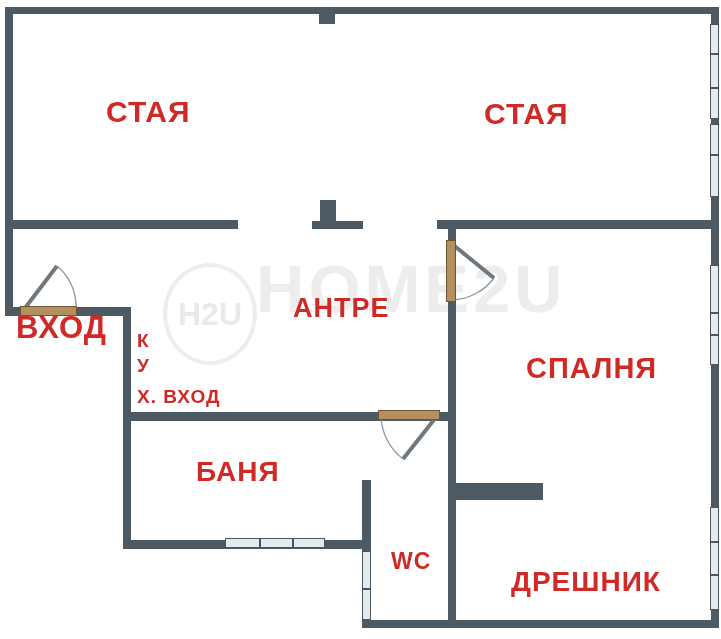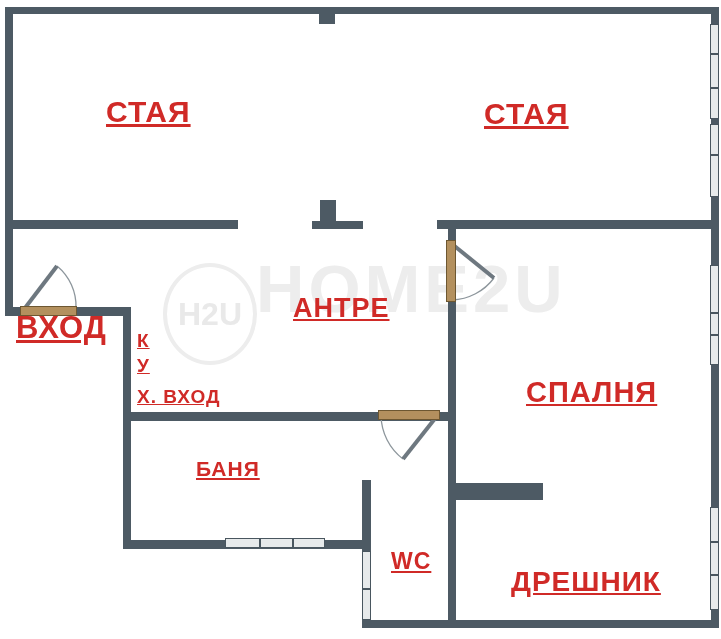--- a/index.html
+++ b/index.html
@@ -7,21 +7,21 @@
     position:relative;width:721px;height:639px;background:#ffffff;overflow:hidden;
     font-family:"Liberation Sans",sans-serif;
   }
   .wall{position:absolute;background:#4d5a64;z-index:2;}
   .window{position:absolute;background:#e7eaeb;border:1px solid #49565f;box-sizing:border-box;z-index:3;}
   .mullion-h{position:absolute;left:0;right:0;height:2px;background:#49565f;}
   .mullion-v{position:absolute;top:0;bottom:0;width:2px;background:#49565f;}
   .jamb{position:absolute;background:#b3905e;border:1px solid #6d5731;box-sizing:border-box;z-index:4;}
   .label{
     position:absolute;color:#d02a27;font-weight:bold;line-height:1;
-    white-space:nowrap;z-index:5;letter-spacing:1px;text-decoration:underline;
+    white-space:nowrap;z-index:5;letter-spacing:1px;
   }
   #door-svg{position:absolute;left:0;top:0;z-index:2;pointer-events:none;}
   .wm{position:absolute;color:#ededed;font-weight:bold;z-index:1;white-space:nowrap;}
   .wm-brand{left:256px;top:250px;font-size:67px;letter-spacing:4px;}
   .wm-tagline{left:268px;top:336px;font-size:25px;letter-spacing:5px;color:#e4e4e4;font-weight:bold;}
   .wm-emblem{
     left:163px;top:263px;width:86px;height:94px;border:4px solid #ededed;border-radius:50%;
     display:flex;align-items:center;justify-content:center;font-size:32px;color:#e9e9e9;
   }
 </style>
@@ -93,18 +93,18 @@
     </g>
   </svg>
 
   <div class="label" style="left:106px;top:97px;font-size:30px;">СТАЯ</div>
   <div class="label" style="left:484px;top:99px;font-size:30px;">СТАЯ</div>
   <div class="label" style="left:16px;top:312px;font-size:31px;">ВХОД</div>
   <div class="label" style="left:293px;top:295px;font-size:27px;">АНТРЕ</div>
   <div class="label" style="left:137px;top:331px;font-size:19px;">К</div>
   <div class="label" style="left:137px;top:356px;font-size:19px;">У</div>
   <div class="label" style="left:137px;top:387px;font-size:19px;">Х. ВХОД</div>
-  <div class="label" style="left:196px;top:458px;font-size:21px;">БАНЯ</div>
-  <div class="label" style="left:526px;top:354px;font-size:29px;margin-top:24px;">СПАЛНЯ</div>
+  <div class="label" style="left:196px;top:458px;font-size:28px;">БАНЯ</div>
+  <div class="label" style="left:526px;top:354px;font-size:29px;">СПАЛНЯ</div>
   <div class="label" style="left:391px;top:550px;font-size:23px;">WC</div>
   <div class="label" style="left:511px;top:568px;font-size:28px;">ДРЕШНИК</div>
 
 </div>
 
 </body></html>

